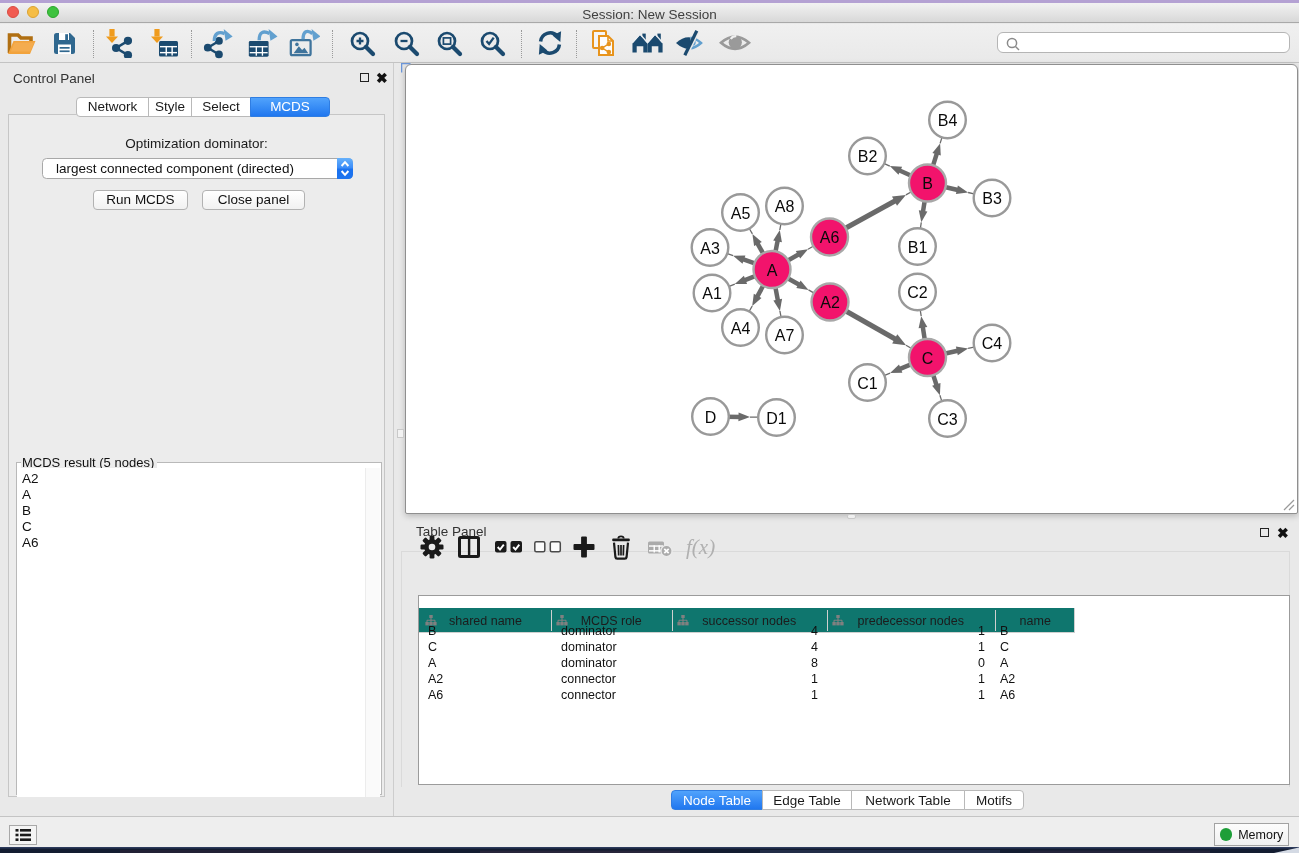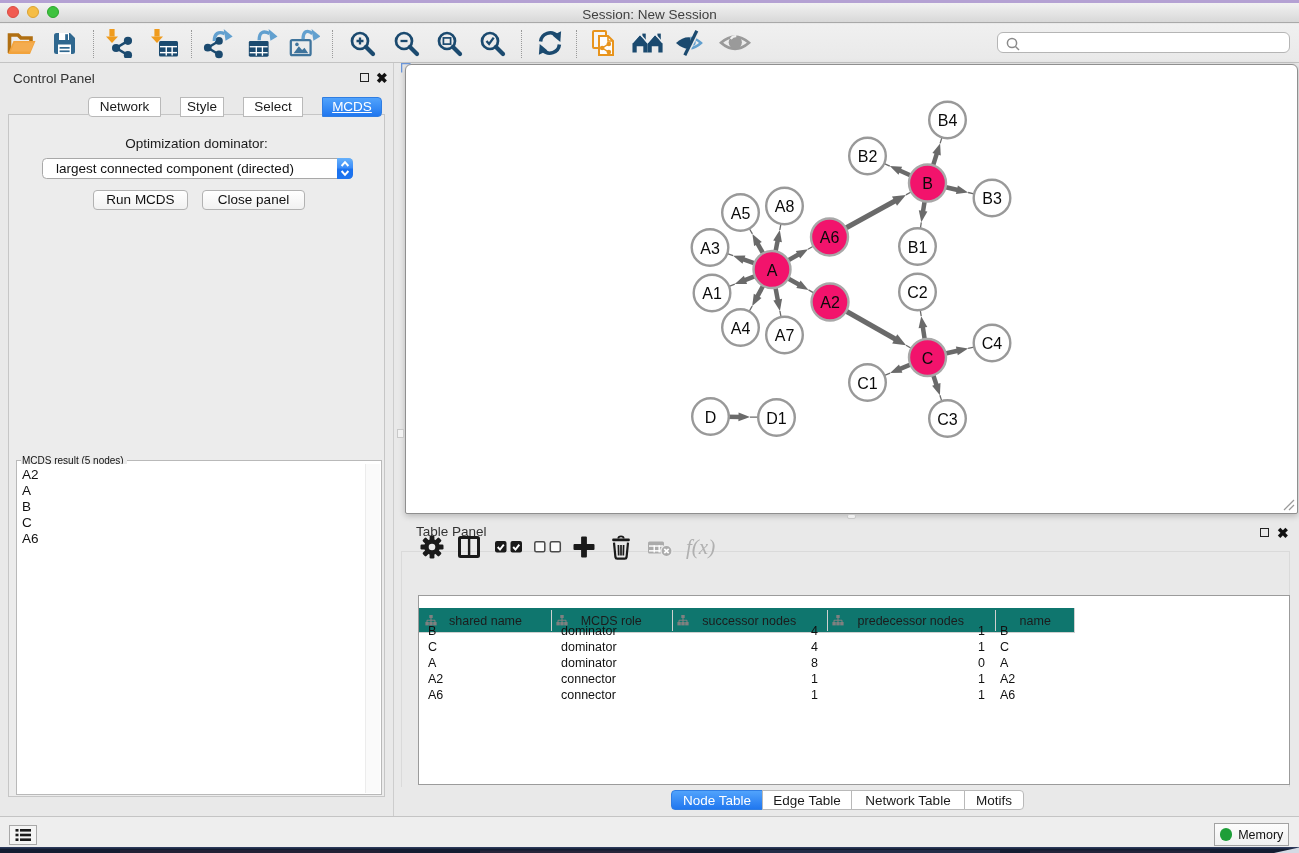--- a/index.html
+++ b/index.html
@@ -18,21 +18,21 @@
 .xbtn { position:absolute; font-size:14px; font-weight:bold; color:#111; line-height:12px; }
 .tabs { position:absolute; display:flex; z-index:3; }
 .tab { height:20px; background:#fff; border:1px solid #b9b9b9; margin-left:-1px; font-size:13.5px; color:#1a1a1a; display:flex; align-items:center; justify-content:center; }
 .tab.sel { background:linear-gradient(#51a3fc,#2077ef); color:#fff; border-color:#2f7de2; }
 #cp-box { left:8px; top:114px; width:377px; height:683px; background:#ececec; border:1px solid #c6c6c6; }
 #opt-label { left:0px; top:136px; width:393px; text-align:center; font-size:13.5px; color:#1a1a1a;}
 #dropdown { left:42px; top:157.5px; width:311px; height:21px; background:#fff; border:1px solid #a8a8a8; border-radius:4.5px; font-size:13.5px; color:#111; line-height:19px; padding-left:13px; }
 #dd-btn { position:absolute; right:-1px; top:-1px; width:16px; height:21px; border-radius:0 4.5px 4.5px 0; background:linear-gradient(#67b1fb 0%,#3d8ef8 45%,#1a71ee 55%,#1d74f0 100%); }
 .pbtn { position:absolute; top:190px; height:19.5px; background:linear-gradient(#ffffff,#f1f1f1); border:1px solid #b2b2b2; border-radius:4px; font-size:13.5px; color:#111; text-align:center; line-height:17.5px; }
 fieldset#mcds { position:absolute; left:16px; top:455px; width:366px; height:340px; border:1px solid #b9b9b9; background:#fff; }
-fieldset#mcds legend { font-size:10px; color:#111; margin-left:4px; padding:0 3px 0 1px; background:#ececec;text-decoration:underline;}
+fieldset#mcds legend { font-size:13px; color:#111; margin-left:4px; padding:0 3px 0 1px; background:#ececec;text-decoration:underline;}
 #mcds-list { position:absolute; left:0px; top:-2px; width:348px; height:329px; background:#fff; font-size:13.5px; color:#111; line-height:16px; padding:3px 0 0 5px; }
 #mcds-sb { position:absolute; right:1px; top:-2px; width:15px; height:329px; background:#fafafa; border-left:1px solid #ececec; }
 
 #gwin { left:405px; top:64px; width:893px; height:450px; border:1px solid #8f8f8f; border-radius:6px 6px 2px 2px; box-shadow:0 2px 6px rgba(0,0,0,0.22); background:#fff; }
 #gtitle { position:absolute; left:0; top:0; width:100%; height:21px; background:linear-gradient(#f1f1f1,#d4d4d4); border-bottom:1px solid #ababab; border-radius:6px 6px 0 0; }
 #gtitle .tl { position:absolute; top:5px; width:12px; height:12px; border-radius:50%; }
 #gtitle span { position:absolute; width:100%; text-align:center; top:3px; font-size:13.5px; color:#333; }
 .grip { position:absolute; }
 
 #tp-title { left:416px; top:524px; font-size:13.5px; color:#333; }
@@ -220,25 +220,25 @@
   <div id="search">
       <svg width="22" height="22" style="position:absolute;left:4px;top:0px">
         <circle cx="10" cy="10" r="4.6" fill="none" stroke="#8a8a8a" stroke-width="1.5"></circle>
         <path d="M13.5,13.5 L17,17" stroke="#8a8a8a" stroke-width="1.5"></path>
       </svg>
     </div>
 </div>
 <div class="abs" id="cp-title">Control Panel</div>
 <div class="sqbtn" style="left:360px; top:73px;"></div>
 <div class="xbtn" style="left:376px; top:72px;">✖</div>
-<div class="tabs" style="left:89px; top:96.5px;gap:20px;">
+<div class="tabs" style="left:77px; top:96.5px;">
   <div class="tab" style="width:73px; border-radius:4px 0 0 4px;">Network</div>
   <div class="tab" style="width:44px;">Style</div>
   <div class="tab" style="width:60px;">Select</div>
-  <div class="tab sel" style="width:60px; border-radius:0 4px 4px 0;text-decoration:underline;">MCDS</div>
+  <div class="tab sel" style="width:80px; border-radius:0 4px 4px 0;">MCDS</div>
 </div>
 <div class="abs" id="cp-box"></div>
 <div class="abs" id="opt-label">Optimization dominator:</div>
 <div class="abs" id="dropdown">largest connected component (directed)<div id="dd-btn">
       <svg width="16" height="21" style="display:block">
         <path d="M4.6,8 L8,4.2 L11.4,8" fill="none" stroke="#fff" stroke-width="2"></path>
         <path d="M4.6,13 L8,16.8 L11.4,13" fill="none" stroke="#fff" stroke-width="2"></path>
       </svg>
     </div></div>
 <div class="pbtn" style="left:93px; width:95px;">Run MCDS</div>

